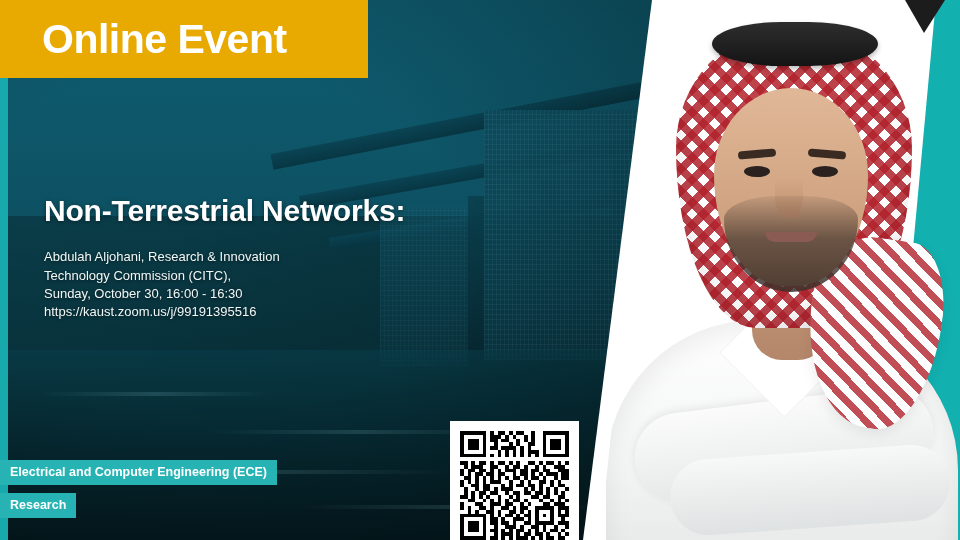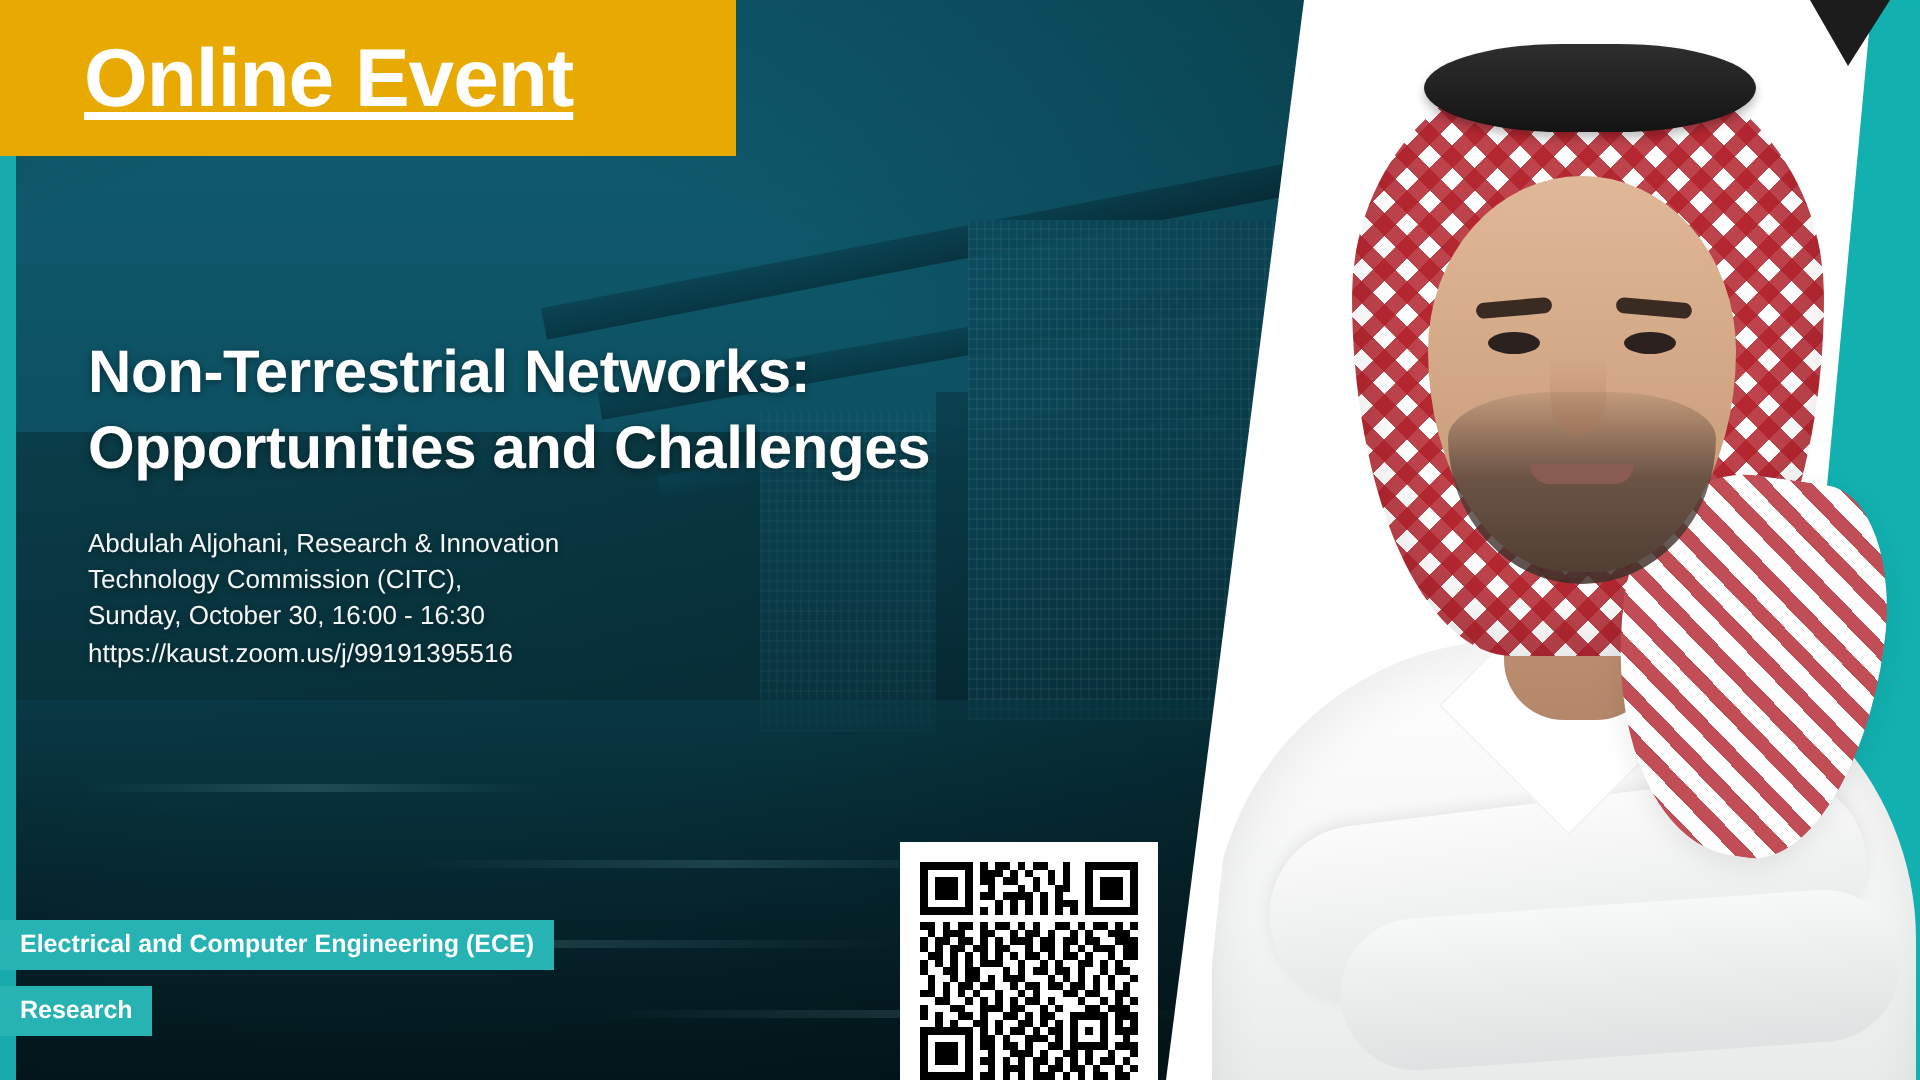--- a/index.html
+++ b/index.html
@@ -72,32 +72,32 @@
     background:#e8a900;
     display:flex; align-items:center;
   }
   .ribbon-label {
     color:#ffffff;
     font-size:41px;
     font-weight:bold;
     letter-spacing:-0.5px;
     padding-left:42px;
     line-height:1;
-    text-decoration:underline;
   }
 
   
   .content { position:absolute; left:44px; top:168px; width:540px; }
   .title {
     color:#ffffff;
     font-size:30px;
     font-weight:bold;
     line-height:1.28;
     letter-spacing:-0.2px;
     text-shadow:0 1px 4px rgba(0,0,0,.45);
+    margin-top:24px;
   }
   .details {
     margin-top:18px;
     color:#f2f7f7;
     font-size:13px;
     line-height:1.41;
     text-shadow:0 1px 3px rgba(0,0,0,.5);
   }
   .details .line { display:block; white-space:nowrap; }
   .details .line.bold { font-weight:normal; }
@@ -278,21 +278,20 @@
 
   <div class="left-strip"></div>
 
   <div class="ribbon">
     <span class="ribbon-label">Online Event</span>
   </div>
 
   <div class="content">
     <div class="title">
       <span>Non-Terrestrial Networks:</span><br>
-      <span>Opportunities and Challenges</span>
     </div>
     <div class="details">
       <span class="line">Abdulah Aljohani, Research &amp; Innovation</span>
       <span class="line">Technology Commission (CITC),</span>
       <span class="line bold">Sunday, October 30, 16:00 - 16:30</span>
       <span class="line">https://kaust.zoom.us/j/99191395516</span>
     </div>
   </div>
 
   <div class="badges">

